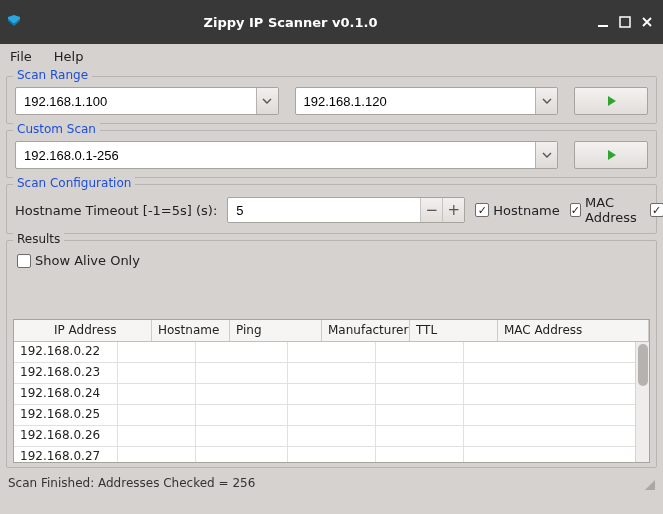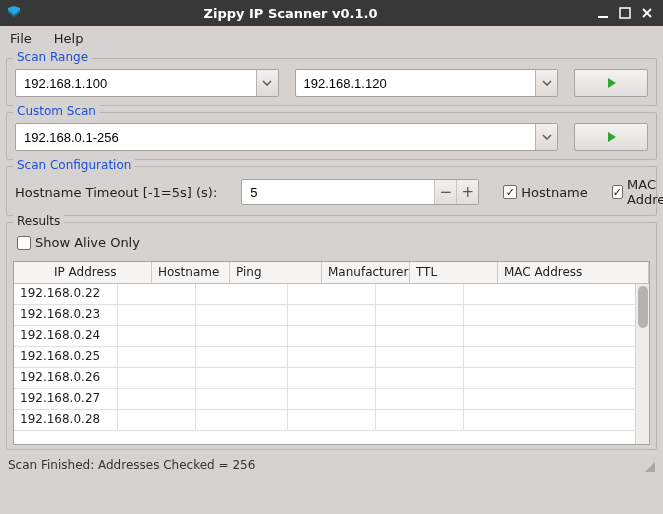--- a/index.html
+++ b/index.html
@@ -7,21 +7,21 @@
     margin: 0; padding: 0;
     width: 663px; height: 514px;
     font-family: "Segoe UI", "DejaVu Sans", Arial, sans-serif;
     font-size: 13px;
     background: #d6d2d0;
     color: #222;
     overflow: hidden;
   }
   
   .titlebar {
-    height: 26px;
+    height: 44px;
     background: #383838;
     color: #fff;
     display: flex;
     align-items: center;
     padding: 0 6px;
     user-select: none;
   }
   .titlebar .app-icon {
     width: 16px; height: 16px;
     margin-right: 8px;
@@ -115,21 +115,21 @@
     border: 1px solid #a7a39f;
     border-radius: 2px;
     display: flex; align-items: center; justify-content: center;
     cursor: pointer;
   }
   .play-btn svg { display: block; }
   
   .config-row {
     display: flex;
     align-items: center;
-    gap: 24px;
+    gap: 10px;
   }
   .config-label { white-space: nowrap; }
   .spinbox {
     display: flex;
     align-items: stretch;
     height: 26px;
     background: #fff;
     border: 1px solid #a7a39f;
     border-radius: 2px;
     flex: 0 0 158px;
@@ -177,20 +177,21 @@
   .results-box {
     border: 1px solid #b8b4b2;
     border-radius: 2px;
     margin: 6px 0 4px 0;
     padding: 10px 6px 4px 6px;
     position: relative;
     background: #d6d2d0;
     height: 228px;
     display: flex;
     flex-direction: column;
+    gap: 40px;
   }
   .results-box > .legend {
     position: absolute;
     top: -9px;
     left: 6px;
     background: #d6d2d0;
     padding: 0 4px;
     font-size: 12px;
   }
   .results-check-row {

